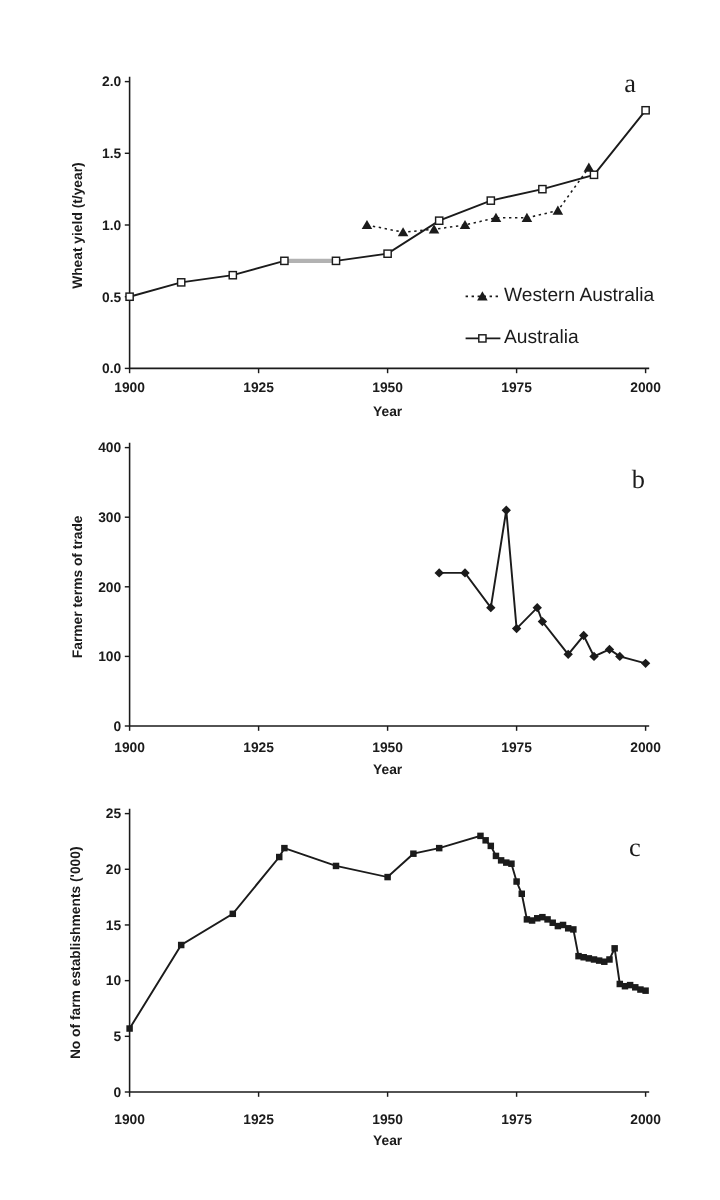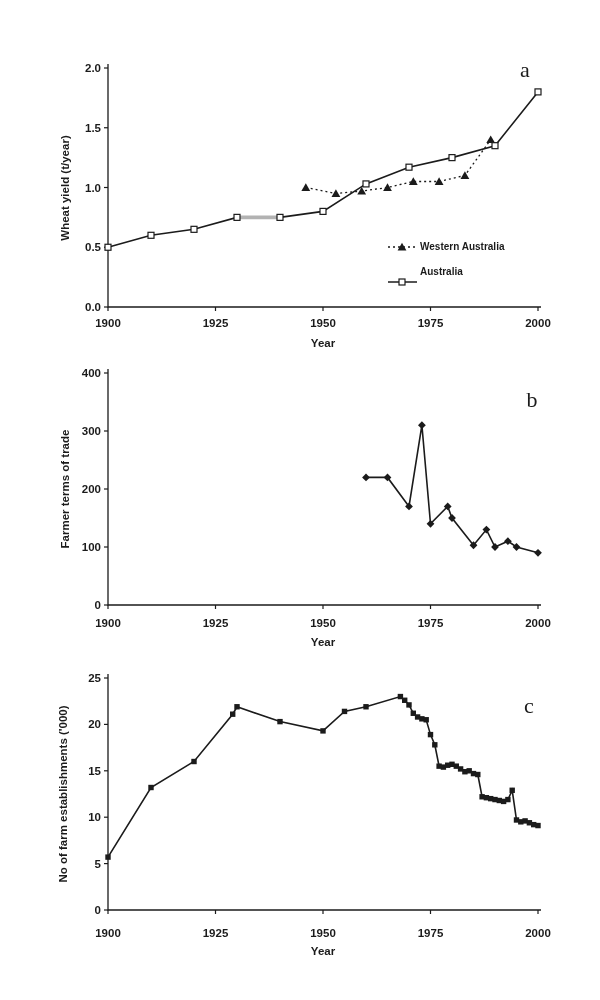--- a/index.html
+++ b/index.html
@@ -15,21 +15,21 @@
   .hlabel,.vlabel{
     position:absolute;font-size:11.5px;font-weight:700;white-space:nowrap;
     transform:translate(-50%,-50%);line-height:1;
   }
   .vlabel{transform:translate(-50%,-50%) rotate(-90deg);}
   .panel-letter{
     position:absolute;font-family:"Liberation Serif","DejaVu Serif",serif;
     font-size:22px;font-weight:400;transform:translate(-50%,-50%);line-height:1;
   }
   .legend-label{
-    position:absolute;font-size:10px;font-weight:700;white-space:nowrap;
+    position:absolute;font-size:16px;font-weight:400;white-space:nowrap;
     transform:translate(0,-50%);line-height:1;
   }
 </style>
 </head>
 <body>
 
 <div class="figure">
 
   <svg id="plot-svg" width="600" height="1000" viewBox="0 0 600 1000">
       <g>
@@ -210,15 +210,15 @@
 
   <div class="hlabel" style="left:323px;top:344px;">Year</div>
   <div class="hlabel" style="left:323px;top:643px;">Year</div>
   <div class="hlabel" style="left:323px;top:952px;">Year</div>
 
   <div class="panel-letter" style="left:525px;top:70px;">a</div>
   <div class="panel-letter" style="left:532px;top:400px;">b</div>
   <div class="panel-letter" style="left:529px;top:706px;">c</div>
 
   <div class="legend-label" style="left:420px;top:247px;">Western Australia</div>
-  <div class="legend-label" style="left:420px;top:272px;">Australia</div>
+  <div class="legend-label" style="left:420px;top:282px;">Australia</div>
 
 </div>
 
 </body></html>

